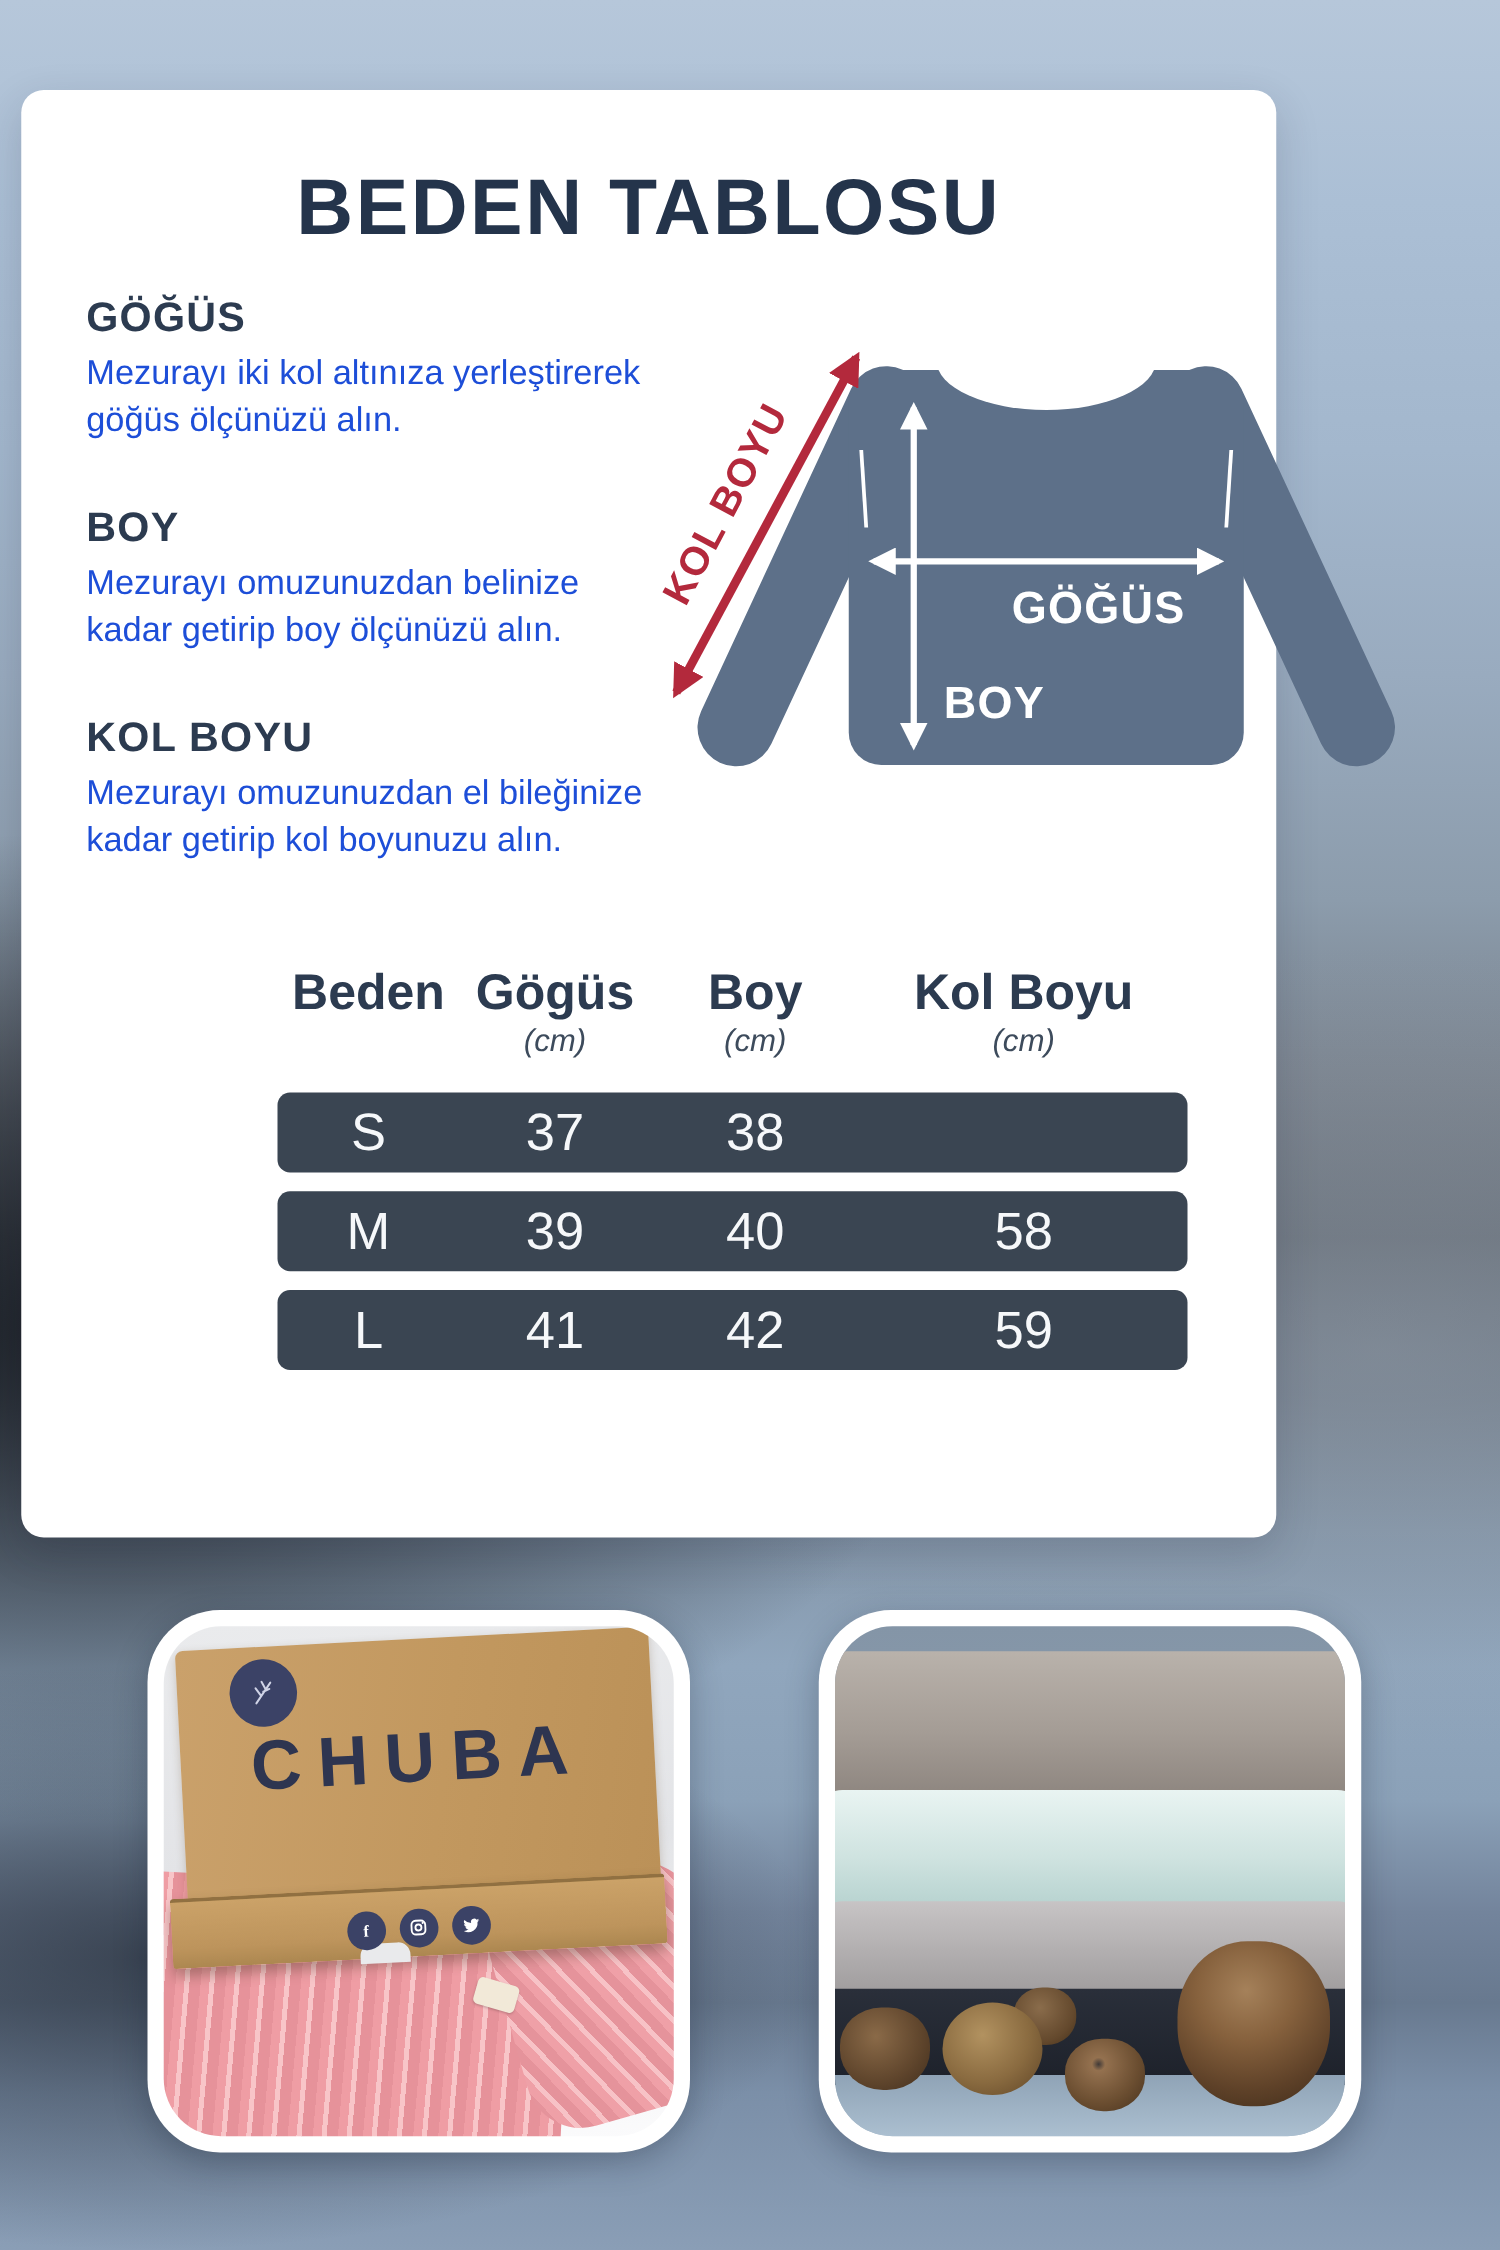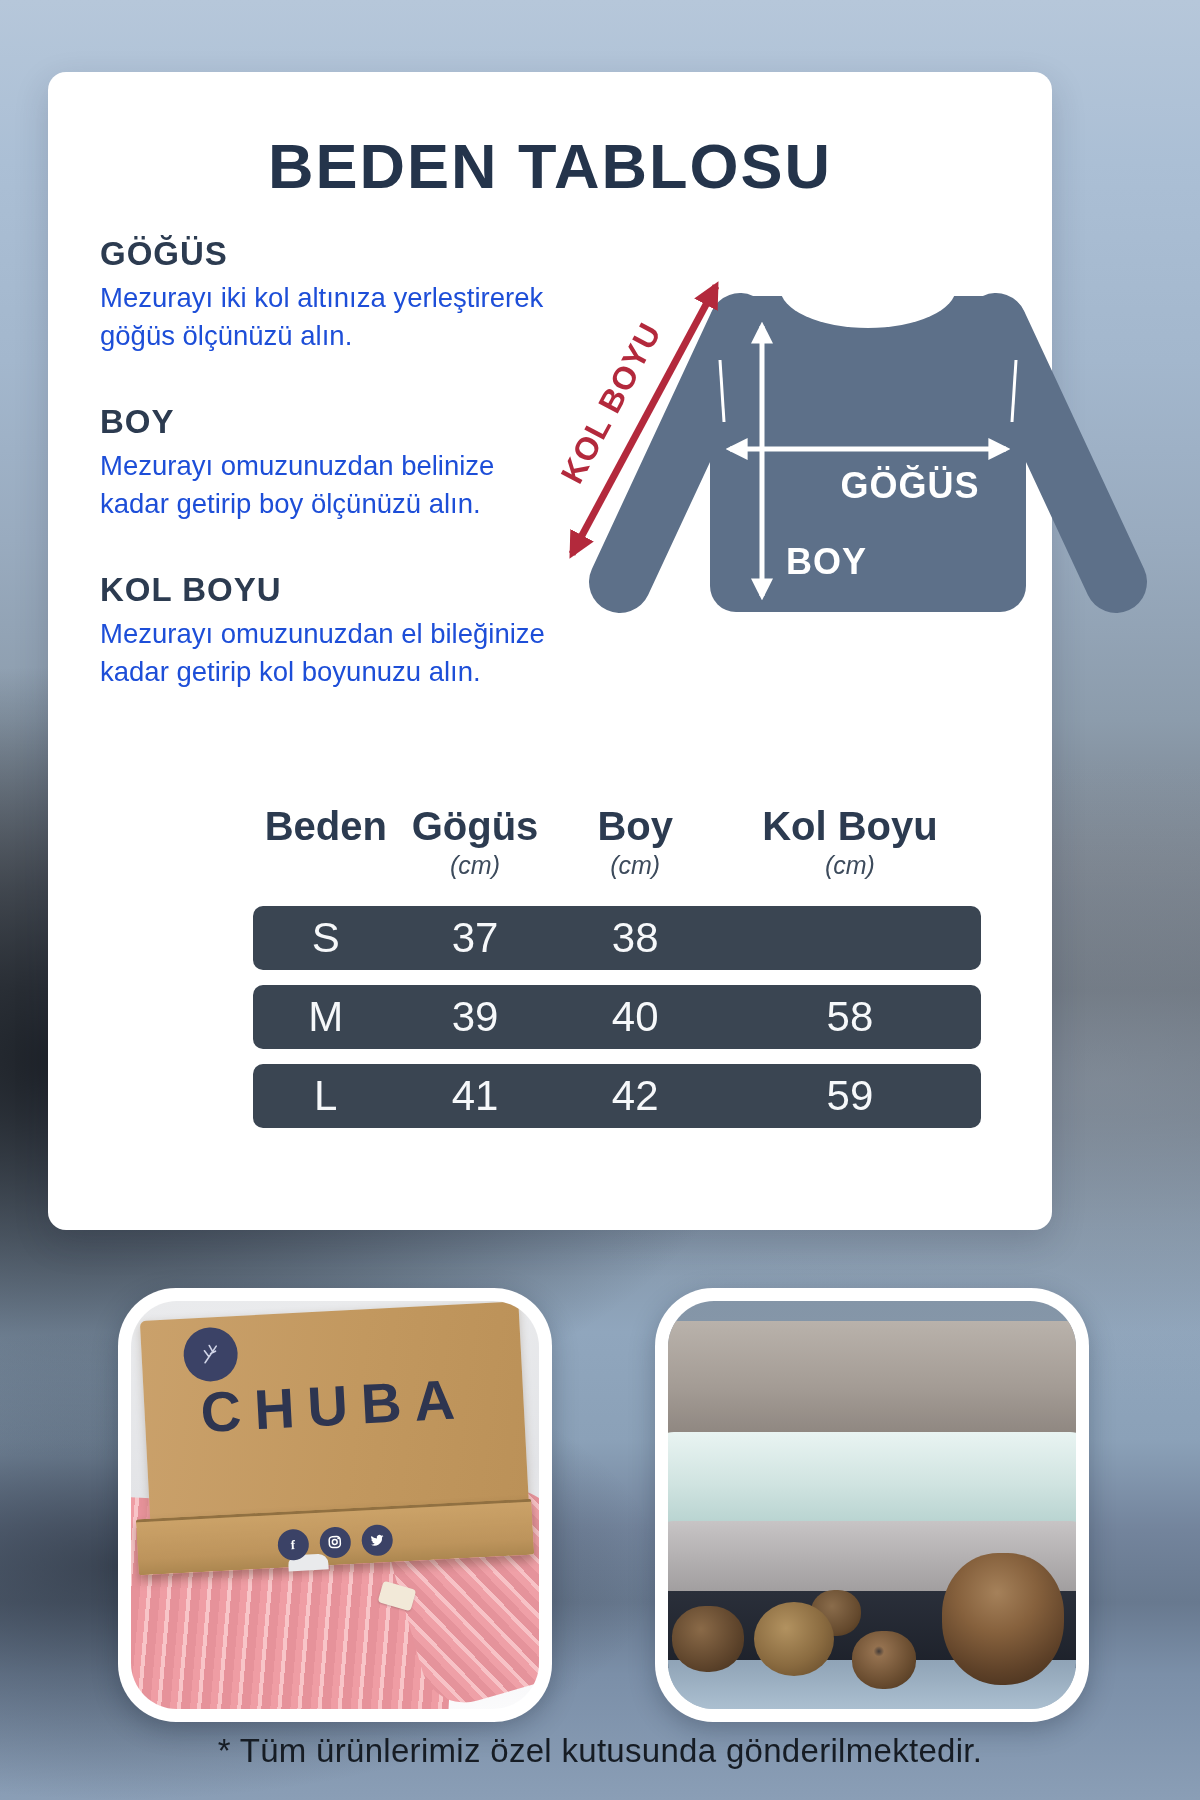--- a/index.html
+++ b/index.html
@@ -9,37 +9,37 @@
     background:
       radial-gradient(58% 22% at 6% 59%, rgba(22,26,32,0.93) 0%, rgba(22,26,32,0.55) 45%, rgba(22,26,32,0) 100%),
       radial-gradient(45% 13% at 10% 87%, rgba(36,43,54,0.70) 0%, rgba(36,43,54,0) 100%),
       radial-gradient(50% 18% at 92% 60%, rgba(150,160,172,0.45) 0%, rgba(150,160,172,0) 100%),
       linear-gradient(180deg,#b6c7da 0%,#abbfd5 9%,#a3b7cd 20%,#99abbf 30%,#8c9cac 40%,
         #79828d 48%,#636b75 55%,#6f7b89 62%,#8395a8 68%,#90a6bd 74%,#8ba1b8 80%,
         #73849c 85%,#68798f 89%,#7b8fa8 93%,#8a9eb6 100%);
   }
   
   .card{
-    position:absolute;left:48px;top:72px;width:1004px;height:1158px;
+    position:absolute;left:17px;top:72px;width:1004px;height:1158px;
     background:#ffffff;border-radius:18px;
     box-shadow:0 12px 34px rgba(25,35,55,0.18);
   }
   .page-title{
     position:absolute;left:0;top:58px;width:100%;text-align:center;
     font-size:63px;font-weight:800;letter-spacing:2px;color:#24344b;margin:0;
   }
   
   .instructions{position:absolute;left:52px;top:163px;width:465px;}
   .instr h2{margin:0 0 6px 0;font-size:33px;font-weight:800;letter-spacing:1px;color:#2c3b50;}
   .instr p{margin:0 0 48px 0;font-size:27.5px;line-height:38px;color:#1d4ed8;}
   
   .diagram{position:absolute;left:500px;top:172px;width:640px;height:412px;}
   .diagram svg{width:100%;height:100%;display:block;}
   
-  .size-table{position:absolute;left:205px;top:700px;width:728px;margin-top:32px;}
+  .size-table{position:absolute;left:205px;top:700px;width:728px;}
   .thead{display:flex;align-items:flex-end;}
   .th{display:flex;flex-direction:column;align-items:center;justify-content:flex-end;}
   .th .th-label{font-size:40px;font-weight:700;color:#2c3b50;line-height:1.1;}
   .th .th-unit{font-size:25px;color:#3d4b5c;line-height:1.2;min-height:30px;margin-top:2px;font-style:italic;}
   .col1{width:20%;}.col2{width:21%;}.col3{width:23%;}.col4{width:36%;}
   .rows{margin-top:26px;}
   .trow{
     display:flex;align-items:center;height:64px;margin-bottom:15px;
     background:#3a4552;border-radius:10px;
   }
@@ -265,15 +265,14 @@
       <div class="navy-band"></div>
       <div class="floor"></div>
       <div class="pinecone pc-2"></div>
       <div class="pinecone pc-4"></div>
       <div class="pinecone pc-fuzzy"></div>
       <div class="pinecone pc-3"></div>
       <div class="pinecone pc-big"></div>
     </div>
   </figure>
 
-  <p class="footer-note">* Tüm ürünlerimiz özel kutusunda gönderilmektedir.</p>
 
 </div>
 
 </body></html>

